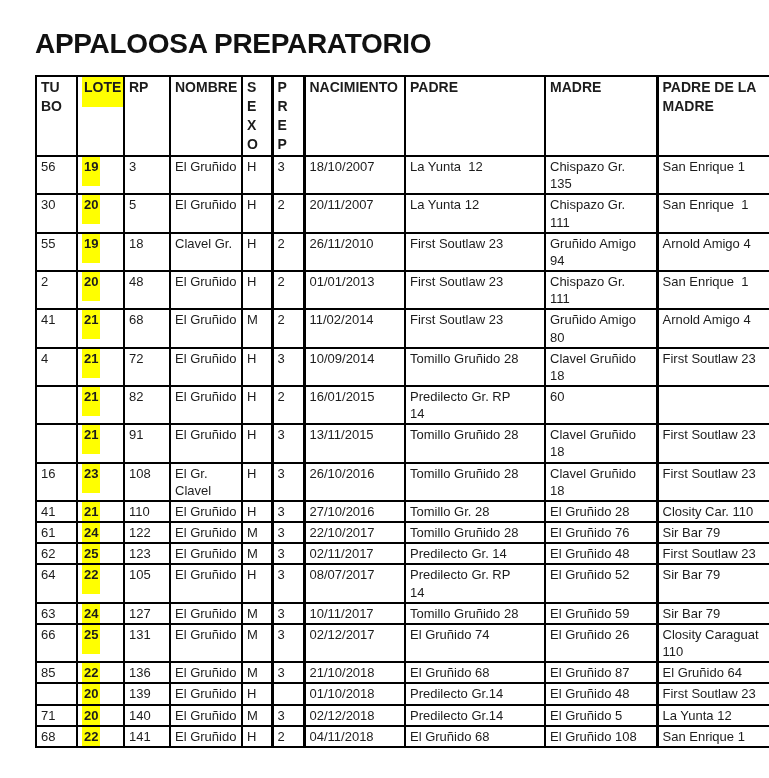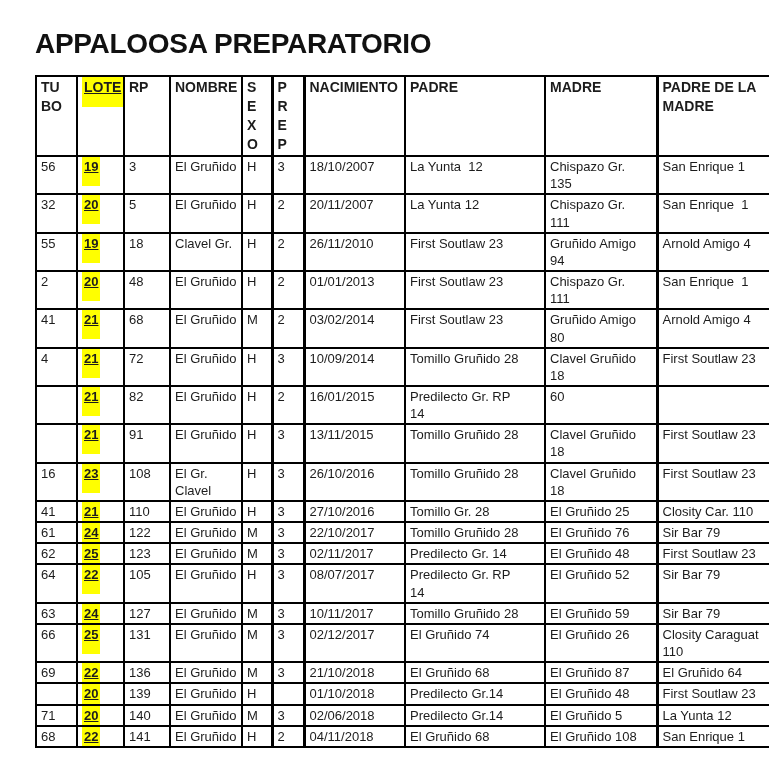--- a/index.html
+++ b/index.html
@@ -59,21 +59,20 @@
     line-height: 1.36;
   }
   
   .data-table th.col-prep, .data-table td.col-prep { border-left: 3px solid #000; border-right: 3px solid #000; }
   .data-table th.col-padre_de_la_madre, .data-table td.col-padre_de_la_madre { border-left: 3px solid #000; }
   .data-table tr.short td { height: 15px; }
   .hl {
     background: #ffff00;
     font-weight: bold;
     padding: 12px 2px;
-    text-decoration: underline;
   }
 </style>
 </head>
 <body>
 
 <div class="page">
   <h1 class="title">APPALOOSA PREPARATORIO</h1>
   <div class="table-clip">
     <table class="data-table">
       <colgroup id="colgroup">
@@ -118,21 +117,21 @@
             <td class="col-nombre">El Gruñido</td>
             <td class="col-sexo">H</td>
             <td class="col-prep">3</td>
             <td class="col-nacimiento">18/10/2007</td>
             <td class="col-padre">La Yunta  12</td>
             <td class="col-madre">Chispazo Gr.
 135</td>
             <td class="col-padre_de_la_madre">San Enrique 1</td>
           </tr>
           <tr>
-            <td class="col-tubo">32</td>
+            <td class="col-tubo">30</td>
             <td class="col-lote"><span class="hl">20</span></td>
             <td class="col-rp">5</td>
             <td class="col-nombre">El Gruñido</td>
             <td class="col-sexo">H</td>
             <td class="col-prep">2</td>
             <td class="col-nacimiento">20/11/2007</td>
             <td class="col-padre">La Yunta 12</td>
             <td class="col-madre">Chispazo Gr.
 111</td>
             <td class="col-padre_de_la_madre">San Enrique  1</td>
@@ -163,21 +162,21 @@
 111</td>
             <td class="col-padre_de_la_madre">San Enrique  1</td>
           </tr>
           <tr>
             <td class="col-tubo">41</td>
             <td class="col-lote"><span class="hl">21</span></td>
             <td class="col-rp">68</td>
             <td class="col-nombre">El Gruñido</td>
             <td class="col-sexo">M</td>
             <td class="col-prep">2</td>
-            <td class="col-nacimiento">03/02/2014</td>
+            <td class="col-nacimiento">11/02/2014</td>
             <td class="col-padre">First Soutlaw 23</td>
             <td class="col-madre">Gruñido Amigo
 80</td>
             <td class="col-padre_de_la_madre">Arnold Amigo 4</td>
           </tr>
           <tr>
             <td class="col-tubo">4</td>
             <td class="col-lote"><span class="hl">21</span></td>
             <td class="col-rp">72</td>
             <td class="col-nombre">El Gruñido</td>
@@ -231,21 +230,21 @@
           </tr>
           <tr class="short">
             <td class="col-tubo">41</td>
             <td class="col-lote"><span class="hl">21</span></td>
             <td class="col-rp">110</td>
             <td class="col-nombre">El Gruñido</td>
             <td class="col-sexo">H</td>
             <td class="col-prep">3</td>
             <td class="col-nacimiento">27/10/2016</td>
             <td class="col-padre">Tomillo Gr. 28</td>
-            <td class="col-madre">El Gruñido 25</td>
+            <td class="col-madre">El Gruñido 28</td>
             <td class="col-padre_de_la_madre">Closity Car. 110</td>
           </tr>
           <tr class="short">
             <td class="col-tubo">61</td>
             <td class="col-lote"><span class="hl">24</span></td>
             <td class="col-rp">122</td>
             <td class="col-nombre">El Gruñido</td>
             <td class="col-sexo">M</td>
             <td class="col-prep">3</td>
             <td class="col-nacimiento">22/10/2017</td>
@@ -297,21 +296,21 @@
             <td class="col-nombre">El Gruñido</td>
             <td class="col-sexo">M</td>
             <td class="col-prep">3</td>
             <td class="col-nacimiento">02/12/2017</td>
             <td class="col-padre">El Gruñido 74</td>
             <td class="col-madre">El Gruñido 26</td>
             <td class="col-padre_de_la_madre">Closity Caraguat
 110</td>
           </tr>
           <tr class="short">
-            <td class="col-tubo">69</td>
+            <td class="col-tubo">85</td>
             <td class="col-lote"><span class="hl">22</span></td>
             <td class="col-rp">136</td>
             <td class="col-nombre">El Gruñido</td>
             <td class="col-sexo">M</td>
             <td class="col-prep">3</td>
             <td class="col-nacimiento">21/10/2018</td>
             <td class="col-padre">El Gruñido 68</td>
             <td class="col-madre">El Gruñido 87</td>
             <td class="col-padre_de_la_madre">El Gruñido 64</td>
           </tr>
@@ -327,21 +326,21 @@
             <td class="col-madre">El Gruñido 48</td>
             <td class="col-padre_de_la_madre">First Soutlaw 23</td>
           </tr>
           <tr class="short">
             <td class="col-tubo">71</td>
             <td class="col-lote"><span class="hl">20</span></td>
             <td class="col-rp">140</td>
             <td class="col-nombre">El Gruñido</td>
             <td class="col-sexo">M</td>
             <td class="col-prep">3</td>
-            <td class="col-nacimiento">02/06/2018</td>
+            <td class="col-nacimiento">02/12/2018</td>
             <td class="col-padre">Predilecto Gr.14</td>
             <td class="col-madre">El Gruñido 5</td>
             <td class="col-padre_de_la_madre">La Yunta 12</td>
           </tr>
           <tr class="short">
             <td class="col-tubo">68</td>
             <td class="col-lote"><span class="hl">22</span></td>
             <td class="col-rp">141</td>
             <td class="col-nombre">El Gruñido</td>
             <td class="col-sexo">H</td>

